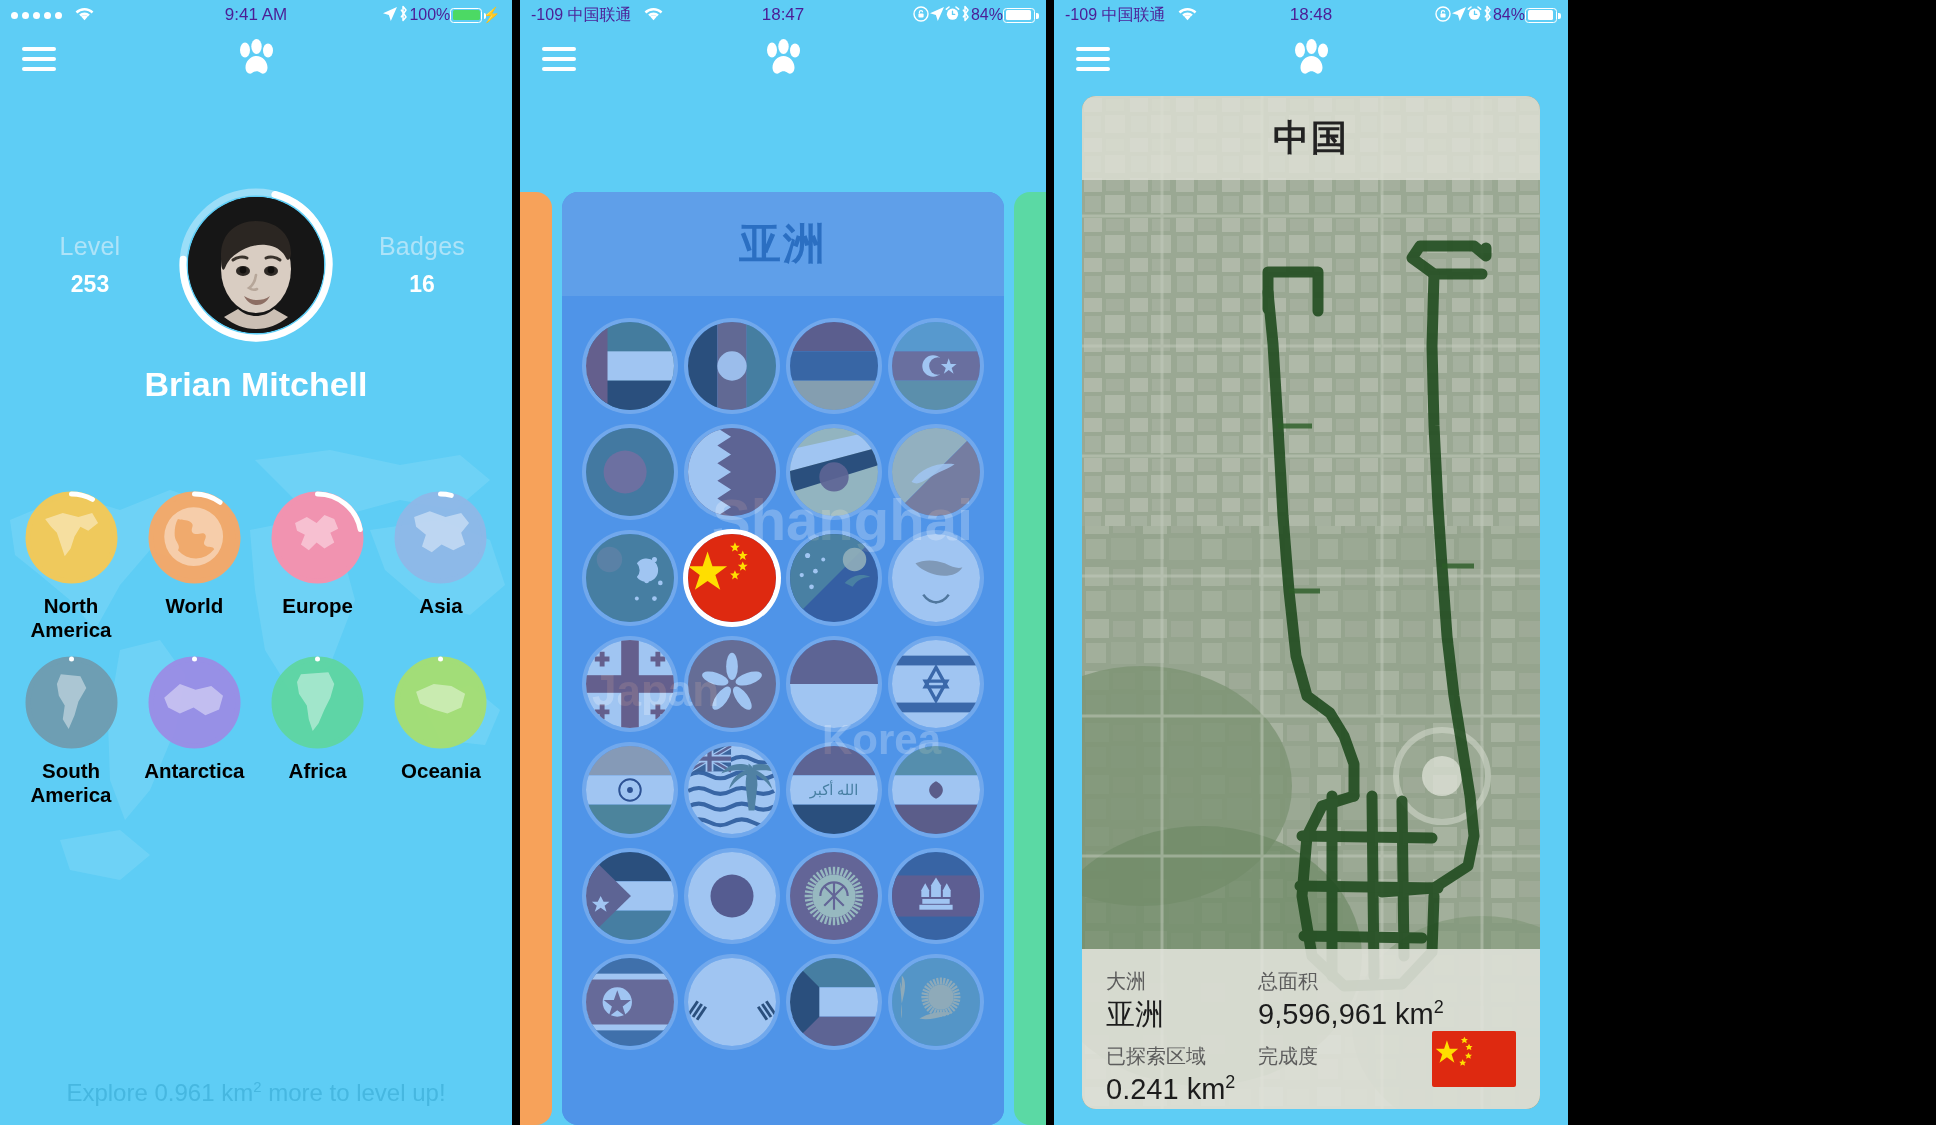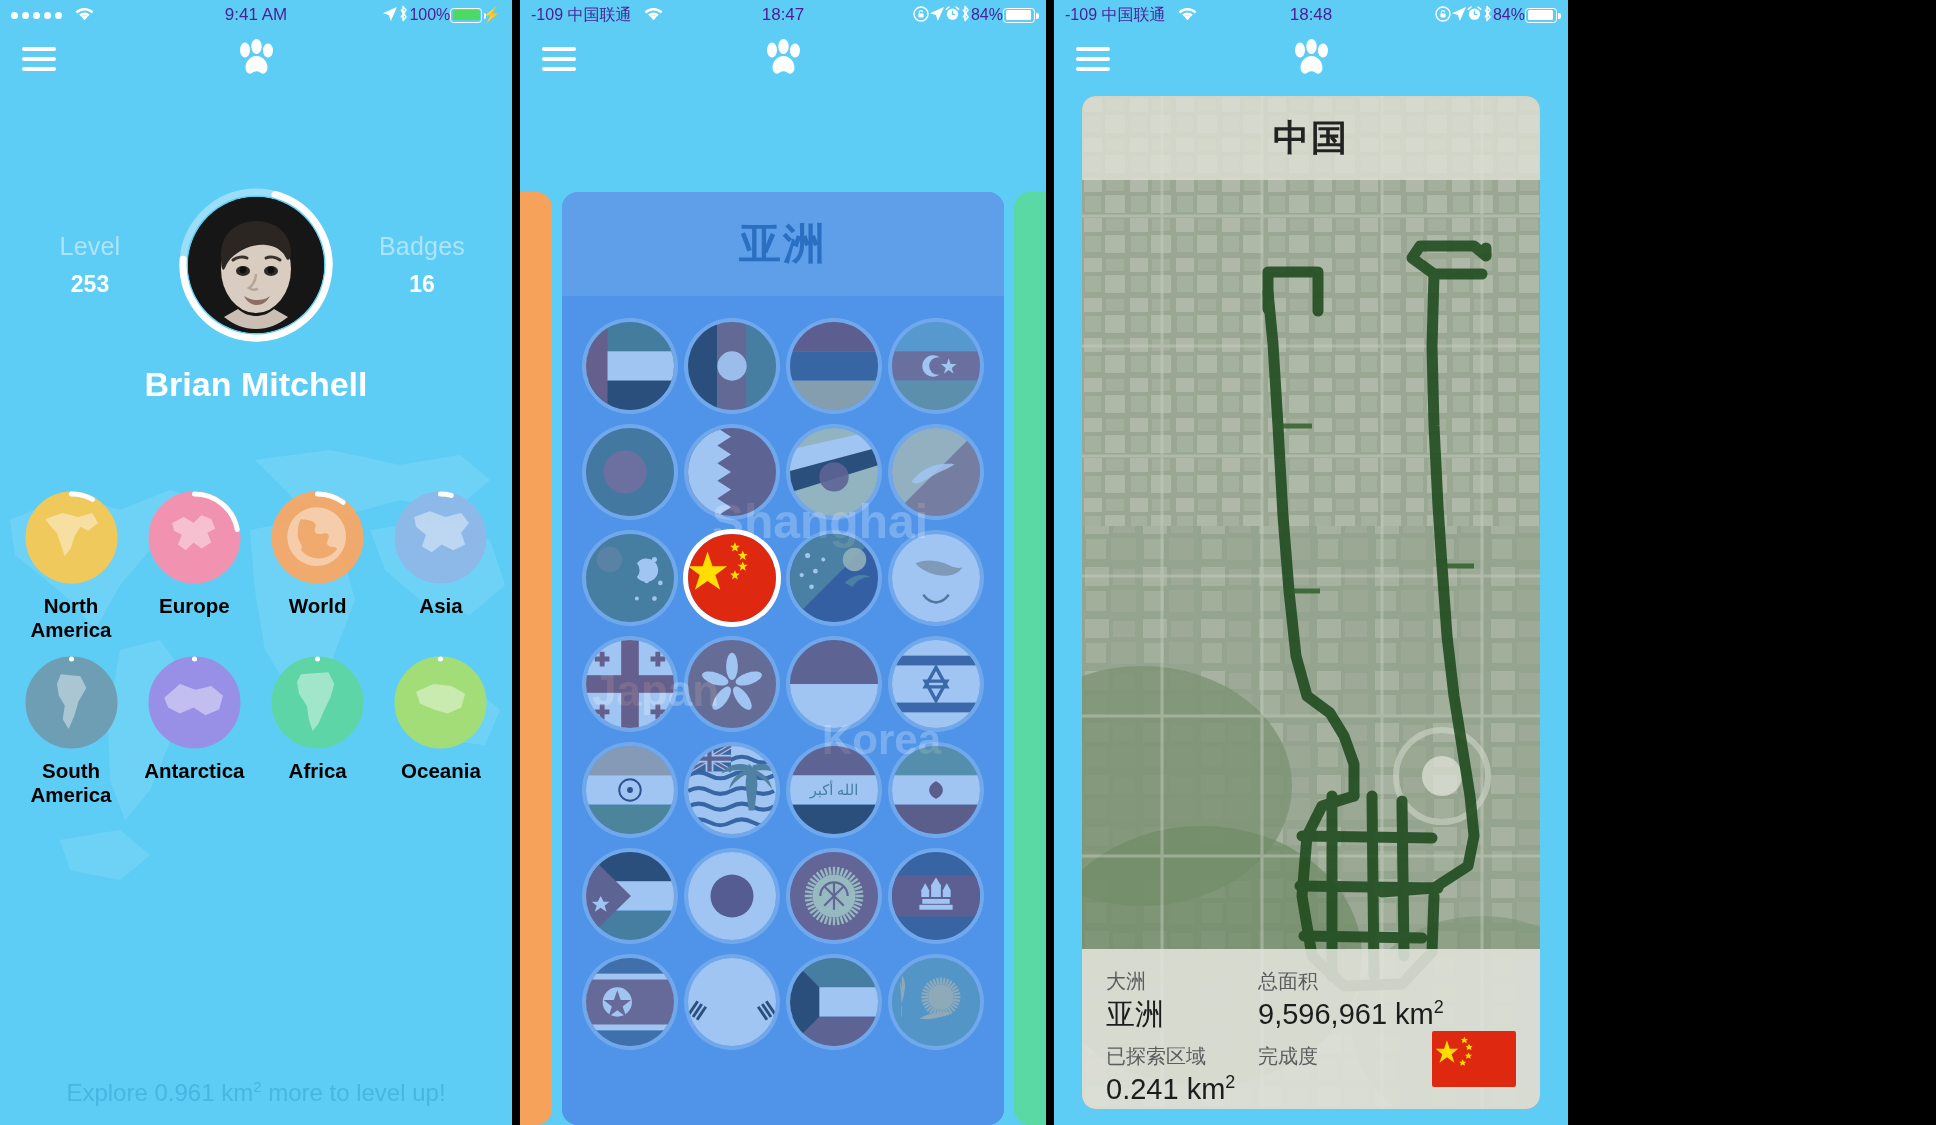--- a/index.html
+++ b/index.html
@@ -230,40 +230,40 @@
                     <path d="M18 26 L36 20 L52 24 L66 20 L72 30 L62 38 L54 34 L48 44 L44 56 L38 64 L34 52 L30 40 L24 34 Z" fill="#ffffff"></path>
                   </g>
     <circle cx="47.5" cy="47.5" r="43.5" fill="none" stroke="#ffffff" stroke-width="5" stroke-linecap="round" stroke-dasharray="21.9 251.5" transform="rotate(-90 47.5 47.5)"></circle>
   </svg>
               </div>
       <div class="clabel">North<br>America</div>
             </div>
             <div class="citem">
               <div class="cdisc">
                 <svg viewBox="0 0 95 95" width="95" height="95">
+    <circle cx="47.5" cy="47.5" r="43.5" fill="#f8a866" stroke="#f8a866" stroke-width="5" opacity="0.95"></circle>
+    <g opacity="0.42" transform="translate(3.5,3.5) scale(0.98)">
+                    <path d="M44 14a30 30 0 1 0 .1 60 30 30 0 0 0-.1-60zm-16 12c6 2 10 0 14 4 3 3-2 7 1 10 4 4 10-2 13 2 2 4-4 8 0 11 3 3 8 0 9 4a24 24 0 0 1-37 1c3-5-2-8-3-13-1-6 0-14 3-19z" fill="#ffffff"></path>
+                  </g>
+    <circle cx="47.5" cy="47.5" r="43.5" fill="none" stroke="#ffffff" stroke-width="5" stroke-linecap="round" stroke-dasharray="27.3 246.0" transform="rotate(-90 47.5 47.5)"></circle>
+  </svg>
+              </div>
+      <div class="clabel">World</div>
+            </div>
+            <div class="citem">
+              <div class="cdisc">
+                <svg viewBox="0 0 95 95" width="95" height="95">
     <circle cx="47.5" cy="47.5" r="43.5" fill="#f990ad" stroke="#f990ad" stroke-width="5" opacity="0.95"></circle>
     <g opacity="0.42" transform="translate(3.5,3.5) scale(0.98)">
                     <path d="M22 30 L34 24 L44 30 L52 22 L62 26 L66 36 L58 40 L62 50 L52 56 L44 50 L36 58 L28 52 L32 42 L24 38 Z" fill="#ffffff"></path>
                   </g>
     <circle cx="47.5" cy="47.5" r="43.5" fill="none" stroke="#ffffff" stroke-width="5" stroke-linecap="round" stroke-dasharray="60.1 213.2" transform="rotate(-90 47.5 47.5)"></circle>
   </svg>
               </div>
       <div class="clabel">Europe</div>
-            </div>
-            <div class="citem">
-              <div class="cdisc">
-                <svg viewBox="0 0 95 95" width="95" height="95">
-    <circle cx="47.5" cy="47.5" r="43.5" fill="#f8a866" stroke="#f8a866" stroke-width="5" opacity="0.95"></circle>
-    <g opacity="0.42" transform="translate(3.5,3.5) scale(0.98)">
-                    <path d="M44 14a30 30 0 1 0 .1 60 30 30 0 0 0-.1-60zm-16 12c6 2 10 0 14 4 3 3-2 7 1 10 4 4 10-2 13 2 2 4-4 8 0 11 3 3 8 0 9 4a24 24 0 0 1-37 1c3-5-2-8-3-13-1-6 0-14 3-19z" fill="#ffffff"></path>
-                  </g>
-    <circle cx="47.5" cy="47.5" r="43.5" fill="none" stroke="#ffffff" stroke-width="5" stroke-linecap="round" stroke-dasharray="27.3 246.0" transform="rotate(-90 47.5 47.5)"></circle>
-  </svg>
-              </div>
-      <div class="clabel">World</div>
             </div>
             <div class="citem">
               <div class="cdisc">
                 <svg viewBox="0 0 95 95" width="95" height="95">
     <circle cx="47.5" cy="47.5" r="43.5" fill="#8fb8e8" stroke="#8fb8e8" stroke-width="5" opacity="0.95"></circle>
     <g opacity="0.42" transform="translate(3.5,3.5) scale(0.98)">
                     <path d="M18 24 L34 18 L50 24 L66 20 L74 30 L66 40 L70 52 L58 58 L46 52 L36 60 L26 54 L30 42 L20 34 Z" fill="#ffffff"></path>
                   </g>
     <circle cx="47.5" cy="47.5" r="43.5" fill="none" stroke="#ffffff" stroke-width="5" stroke-linecap="round" stroke-dasharray="10.9 262.4" transform="rotate(-90 47.5 47.5)"></circle>
   </svg>
@@ -394,21 +394,21 @@
 
     <div class="screen2" style="top:96px">
       <div class="side-card side-left"></div>
       <div class="side-card side-right"></div>
 
       <div class="main-card">
         <div class="card-head">
           <div class="card-head-title">亚洲</div>
         </div>
         <div class="card-body">
-          <div class="ghost-text" style="left:150px; top:198px; font-size:48px;">Shanghai</div>
+          <div class="ghost-text" style="left:150px; top:190px; font-size:58px;">Shanghai</div>
           <div class="ghost-text" style="left:30px; top:370px; font-size:44px;">Japan</div>
           <div class="ghost-text" style="left:260px; top:420px; font-size:42px;">Korea</div>
           <div class="flag-grid" id="flag-grid">
               <div class="flag-cell">
                 <div class="flag faded" title="United Arab Emirates">
       <svg viewBox="0 0 90 90">
                     <rect width="90" height="90" fill="#00732f"></rect>
                     <rect y="30" width="90" height="30" fill="#fff"></rect>
                     <rect y="60" width="90" height="30" fill="#000"></rect>
                     <rect width="22" height="90" fill="#ff0000"></rect>

